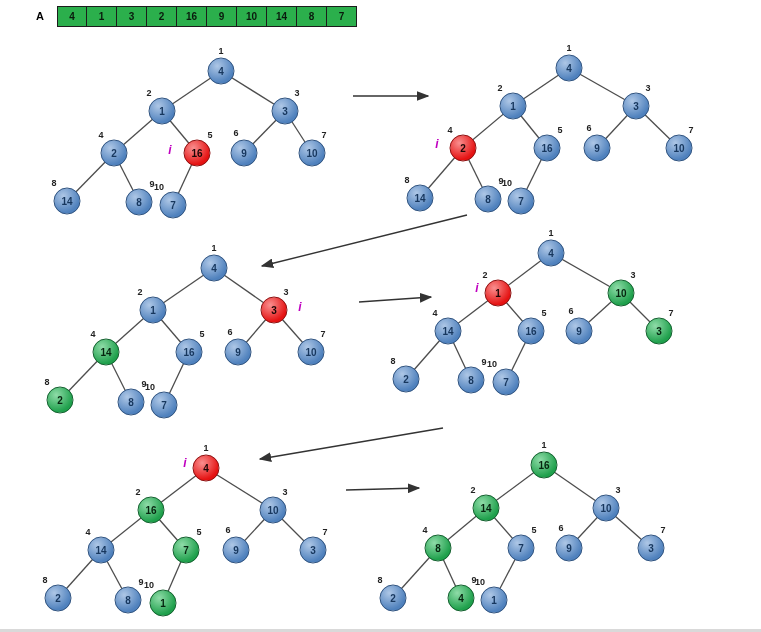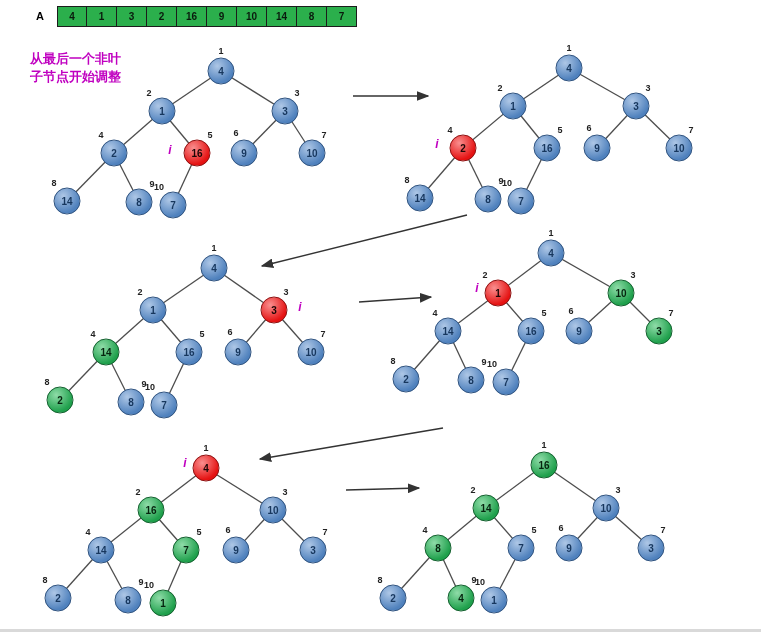--- a/index.html
+++ b/index.html
@@ -52,24 +52,20 @@
       <div class="cell">3</div>
       <div class="cell">2</div>
       <div class="cell">16</div>
       <div class="cell">9</div>
       <div class="cell">10</div>
       <div class="cell">14</div>
       <div class="cell">8</div>
       <div class="cell">7</div>
     </div>
 
-  <div class="caption">
-    <div>从最后一个非叶</div>
-    <div>子节点开始调整</div>
-  </div>
 
   <svg id="diagram-svg" width="761" height="632">
     <defs>
       <marker id="ah" markerWidth="9" markerHeight="7" refX="8" refY="3.5" orient="auto">
         <path d="M0,0 L9,3.5 L0,7 z" fill="#333333"></path>
       </marker>
     </defs>
   <line x1="221" y1="71" x2="162" y2="111" stroke="#4D4D4D" stroke-width="1.3"></line>
       <line x1="221" y1="71" x2="285" y2="111" stroke="#4D4D4D" stroke-width="1.3"></line>
       <line x1="162" y1="111" x2="114" y2="153" stroke="#4D4D4D" stroke-width="1.3"></line>

